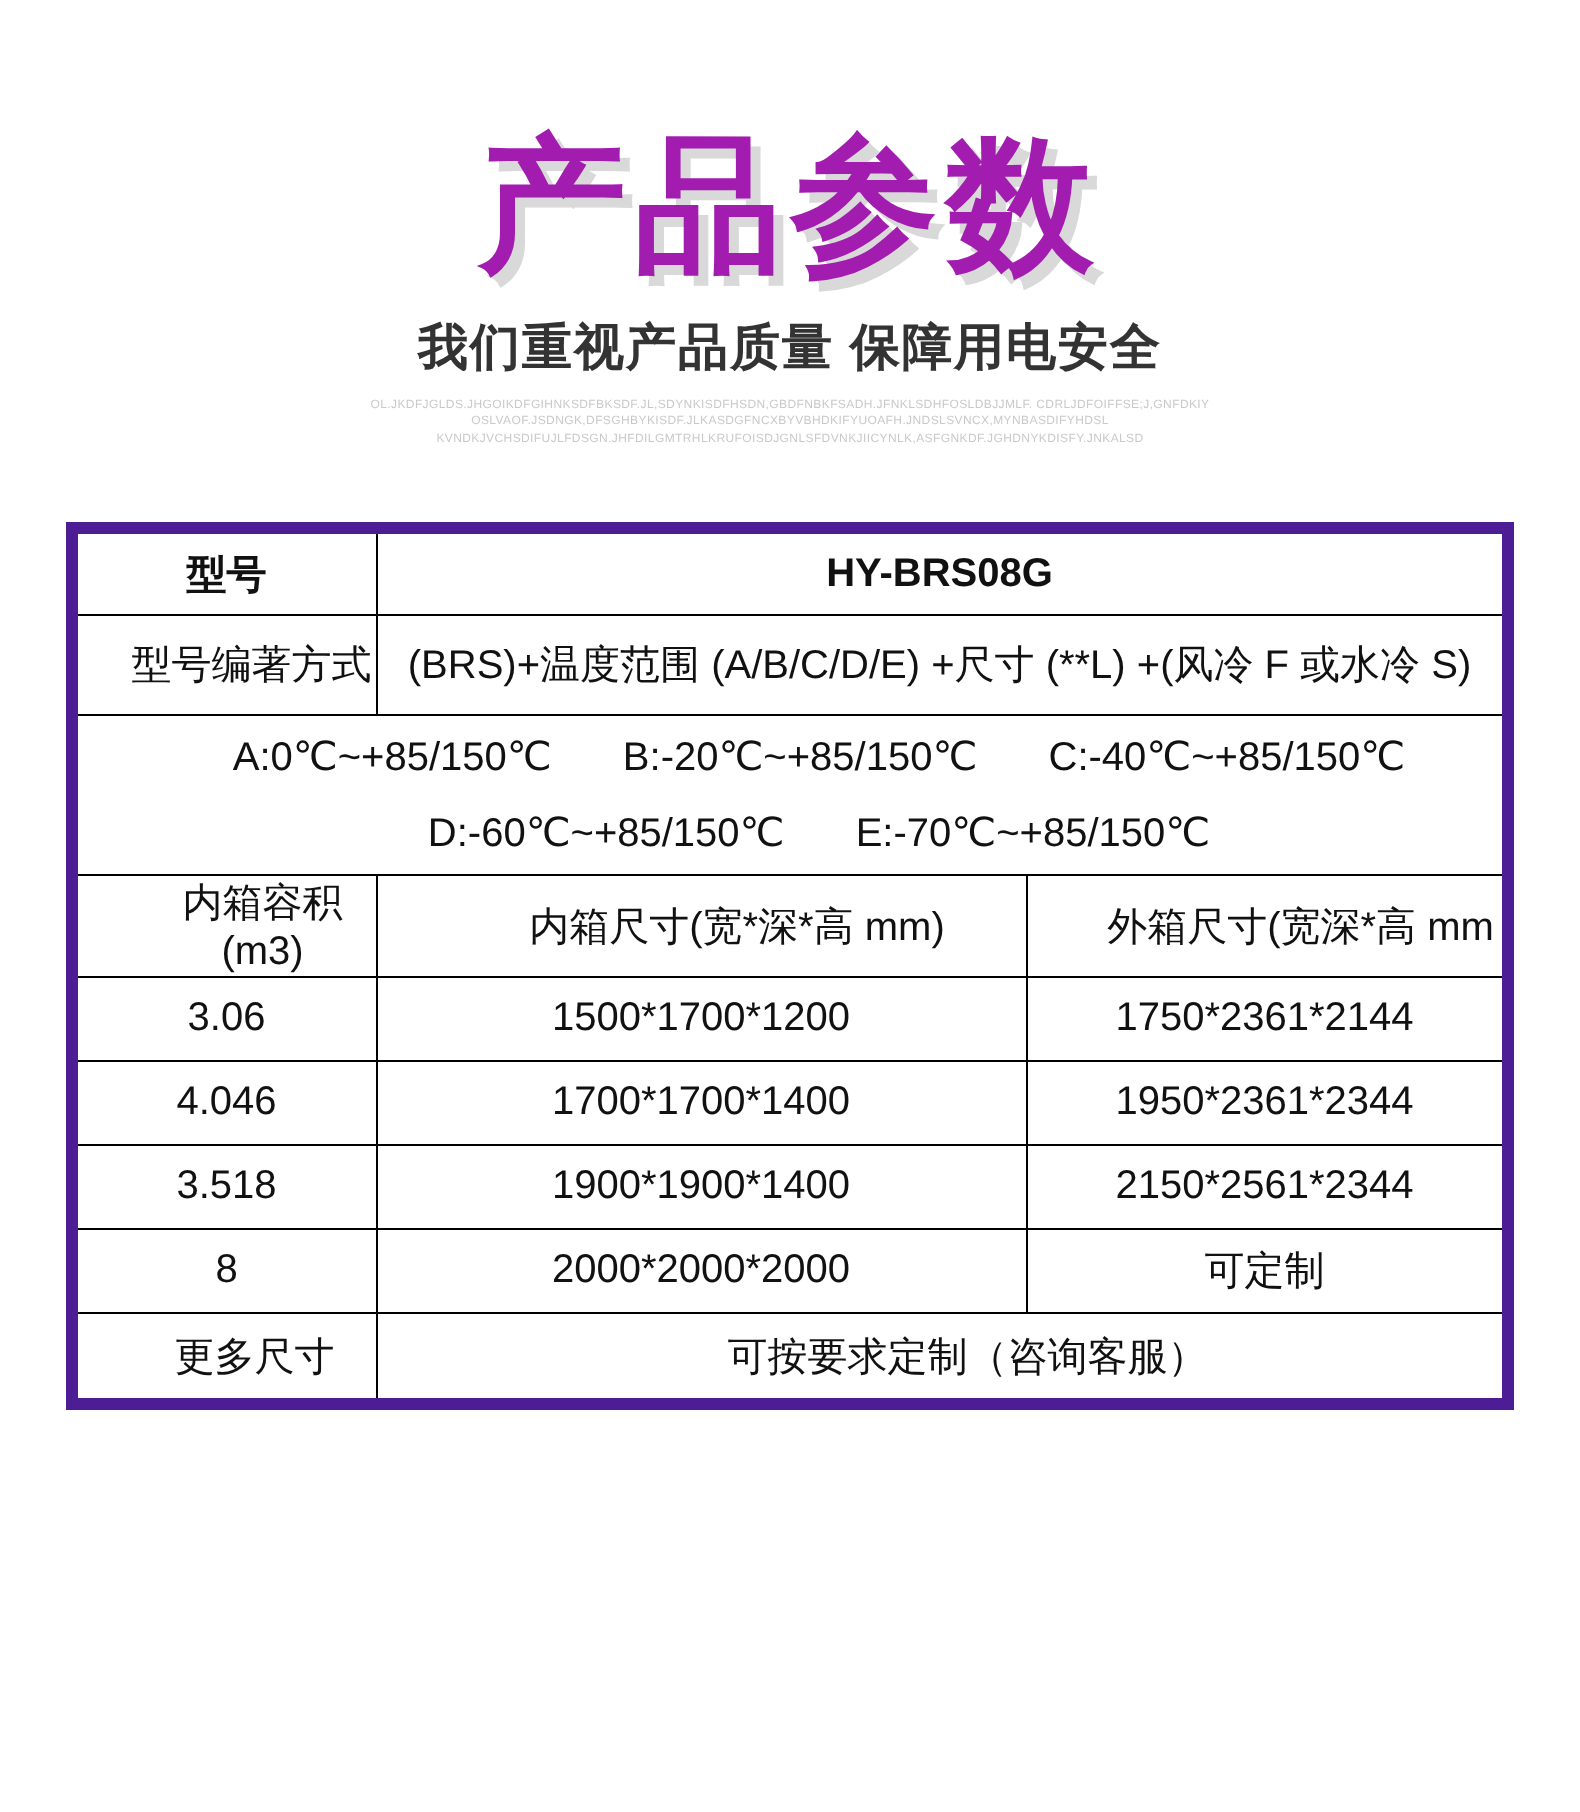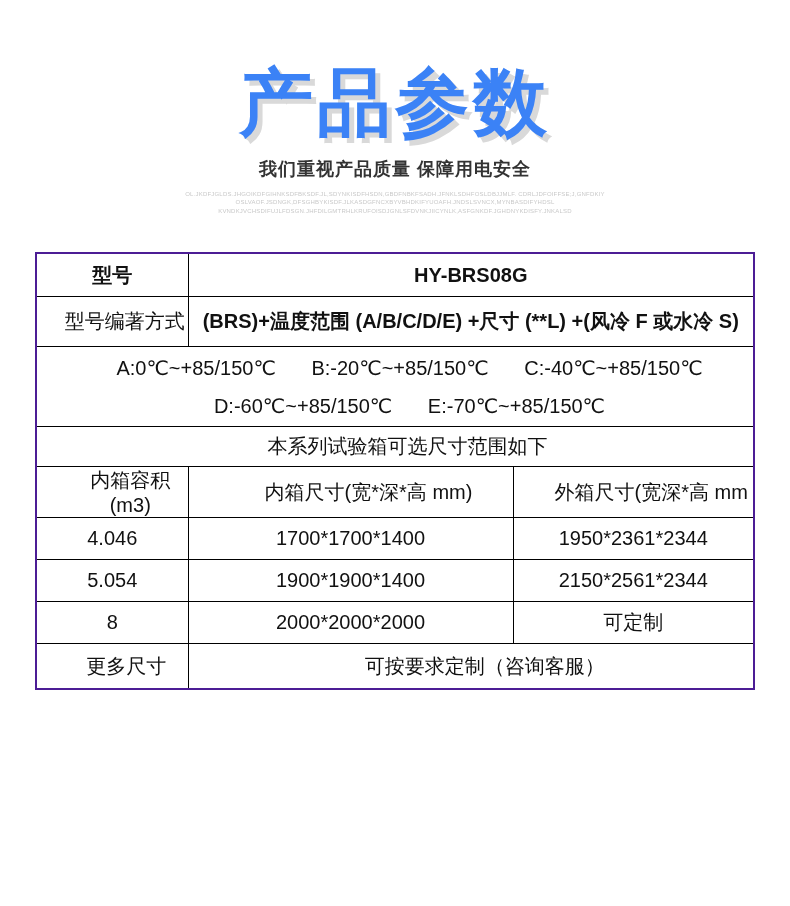--- a/index.html
+++ b/index.html
@@ -13,44 +13,44 @@
   }
   .page { width: 790px; height: 906px; }
 
   
   .header { text-align: center; padding-top: 64px; }
   .page-title {
     font-size: 74px;
     line-height: 1.05;
     font-weight: 900;
     letter-spacing: 4px;
-    color: #3b82f6;
+    color: #a21caf;
     text-shadow: 5px 5px 0 #d9d9d9;
   }
   .page-subtitle {
     margin-top: 15px;
-    font-size: 18px;
+    font-size: 25px;
     font-weight: bold;
     letter-spacing: 1px;
     color: #333333;
   }
   .fineprint {
     margin-top: 9px;
     font-size: 6px;
     line-height: 1.45;
     letter-spacing: 0.2px;
     color: #c9c9c9;
   }
 
   
   table.spec {
     margin: 36px auto 0 auto;
     width: 718px;
     border-collapse: collapse;
-    border: 2px solid #4c1d95;
+    border: 6px solid #4c1d95;
     table-layout: fixed;
   }
   table.spec td {
     border: 1px solid #000000;
     text-align: center;
     vertical-align: middle;
     font-size: 20px;
     color: #111111;
     overflow: hidden;
   }
@@ -60,21 +60,21 @@
 
   tr.r-model   td { height: 44px; }
   tr.r-naming  td { height: 50px; }
   tr.r-temps   td { height: 80px; }
   tr.r-note    td { height: 40px; }
   tr.r-sizes-h td { height: 43px; padding-left: 36px; }
   tr.r-size    td { height: 42px; }
   tr.r-footer  td { height: 45px; padding-left: 28px; }
   .left { text-align: left; padding-left: 25px; }
   .model-label, .model-value { font-size: 21px; font-weight: bold; }
-  .naming-value { font-size: 20px; letter-spacing: 0; font-weight: bold; }
+  .naming-value { font-size: 20px; letter-spacing: 0; }
 
   .temps-cell .temp-line { line-height: 30px; padding-left: 29px; }
   .temps-cell .temp-line + .temp-line { margin-top: 8px; }
   .temp-line span + span { margin-left: 30px; }
 
   .red { color: #ff0000; }
 </style>
 </head>
 <body>
 
@@ -114,37 +114,39 @@
             <span>B:-20℃~+85/150℃</span>
             <span>C:-40℃~+85/150℃</span>
           </div>
           <div class="temp-line">
             <span>D:-60℃~+85/150℃</span>
             <span>E:-70℃~+85/150℃</span>
           </div>
         </td>
       </tr>
 
-      <tr class="r-note">
-        <td class="left" colspan="3">本系列试验箱可选尺寸范围如下</td>
-      </tr>
 
       <tr class="r-sizes-h">
         <td>内箱容积(m3)</td>
         <td>内箱尺寸(宽*深*高 mm)</td>
         <td>外箱尺寸(宽深*高 mm</td>
       </tr>
 
       <tr class="r-size">
+        <td>3.06</td>
+        <td>1500*1700*1200</td>
+        <td>1750*2361*2144</td>
+      </tr>
+      <tr class="r-size">
         <td>4.046</td>
         <td>1700*1700*1400</td>
         <td>1950*2361*2344</td>
       </tr>
       <tr class="r-size">
-        <td>5.054</td>
+        <td>3.518</td>
         <td>1900*1900*1400</td>
         <td>2150*2561*2344</td>
       </tr>
       <tr class="r-size">
         <td>8</td>
         <td>2000*2000*2000</td>
         <td>可定制</td>
       </tr>
 
       <tr class="r-footer">

